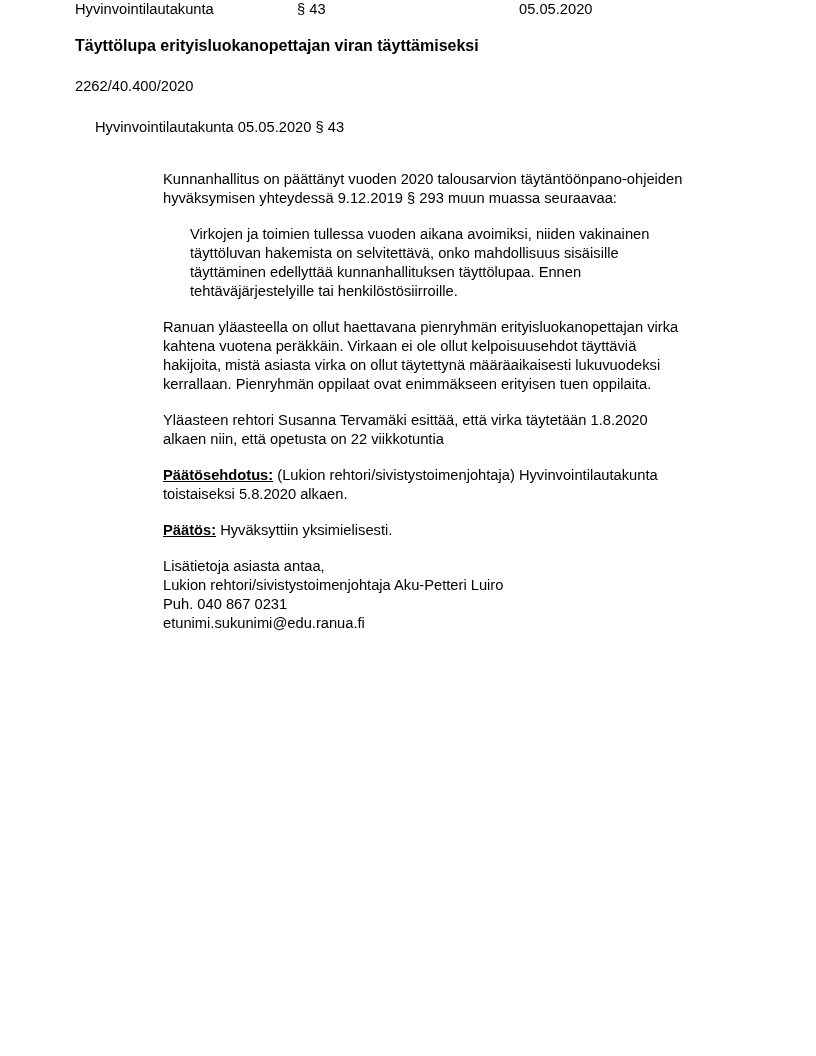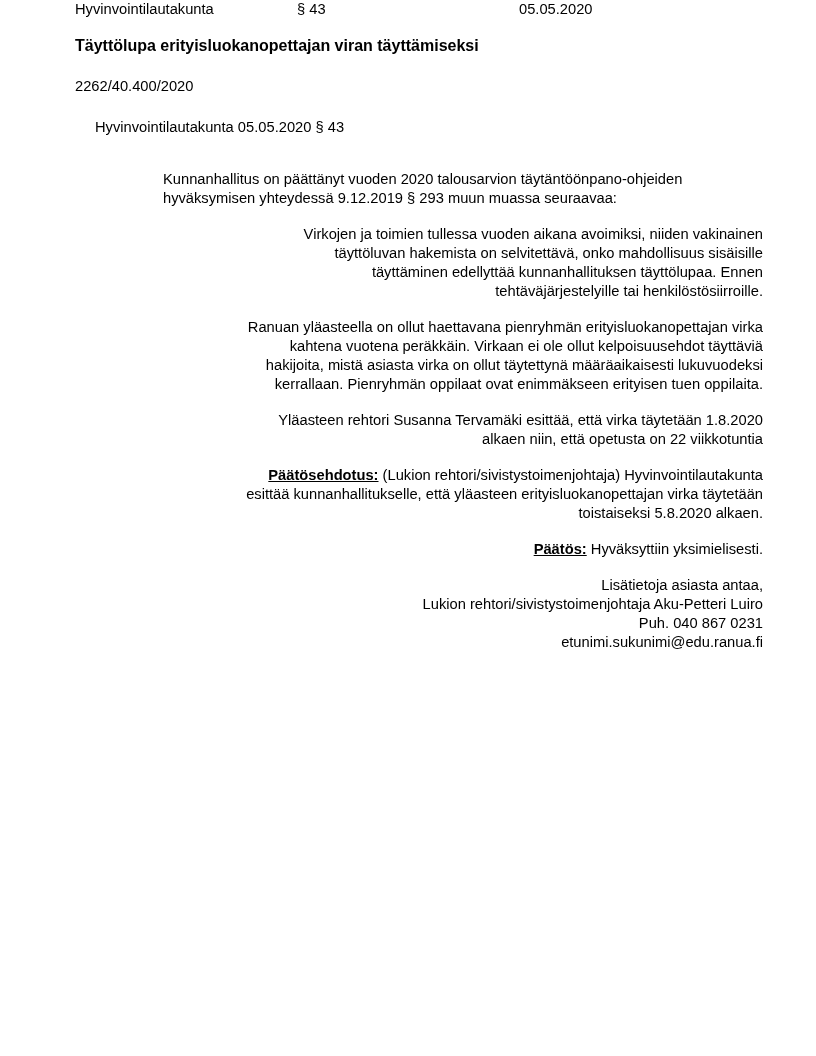--- a/index.html
+++ b/index.html
@@ -37,21 +37,21 @@
   .meeting-ref { position: absolute; left: 75px; top: 118px; white-space: nowrap; margin-left: 20px; }
 
   
   .content {
     position: absolute;
     left: 163px;
     top: 170px;
     width: 600px;
   }
   .para { margin: 0; }
-  .para + .para { margin-top: 17px; text-align: right; }
+  .para + .para { margin-top: 17px; }
   .para .line { height: 19px; white-space: nowrap; }
   .quote-block { margin-left: 27px; }
   .inline-label {
     font-weight: bold;
     text-decoration: underline;
   }
 </style>
 </head>
 <body>
 
@@ -90,21 +90,20 @@
       <div class="line">kerrallaan. Pienryhmän oppilaat ovat enimmäkseen erityisen tuen oppilaita.</div>
     </div>
 
     <div class="para">
       <div class="line">Yläasteen rehtori Susanna Tervamäki esittää, että virka täytetään 1.8.2020</div>
       <div class="line">alkaen niin, että opetusta on 22 viikkotuntia</div>
     </div>
 
     <div class="para">
       <div class="line"><span class="inline-label">Päätösehdotus:</span><span> (Lukion rehtori/sivistystoimenjohtaja) Hyvinvointilautakunta</span></div>
-      <div class="line">esittää kunnanhallitukselle, että yläasteen erityisluokanopettajan virka täytetään</div>
       <div class="line">toistaiseksi 5.8.2020 alkaen.</div>
     </div>
 
     <div class="para">
       <div class="line"><span class="inline-label">Päätös:</span><span> Hyväksyttiin yksimielisesti.</span></div>
     </div>
 
     <div class="para">
       <div class="line">Lisätietoja asiasta antaa,</div>
       <div class="line">Lukion rehtori/sivistystoimenjohtaja Aku-Petteri Luiro</div>

